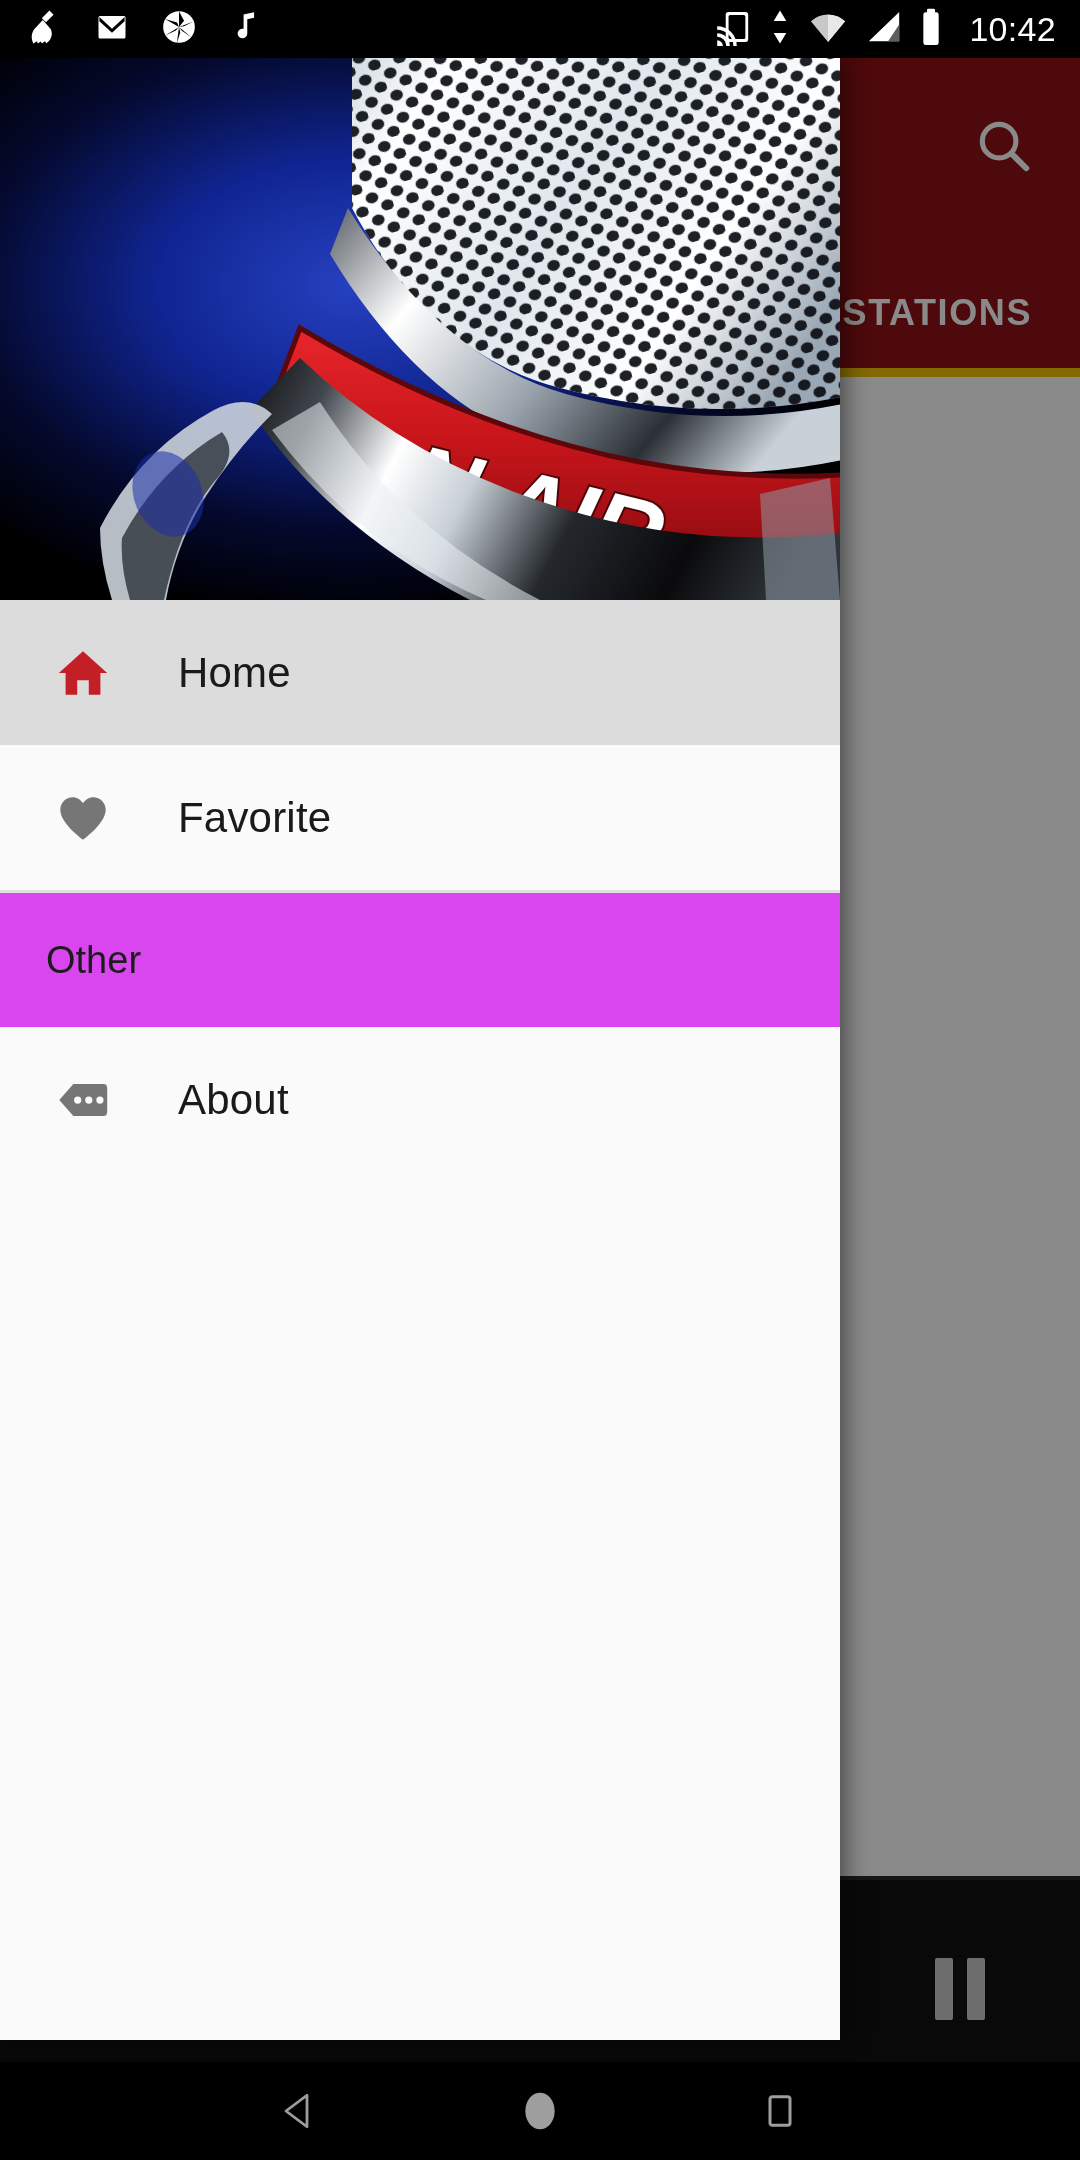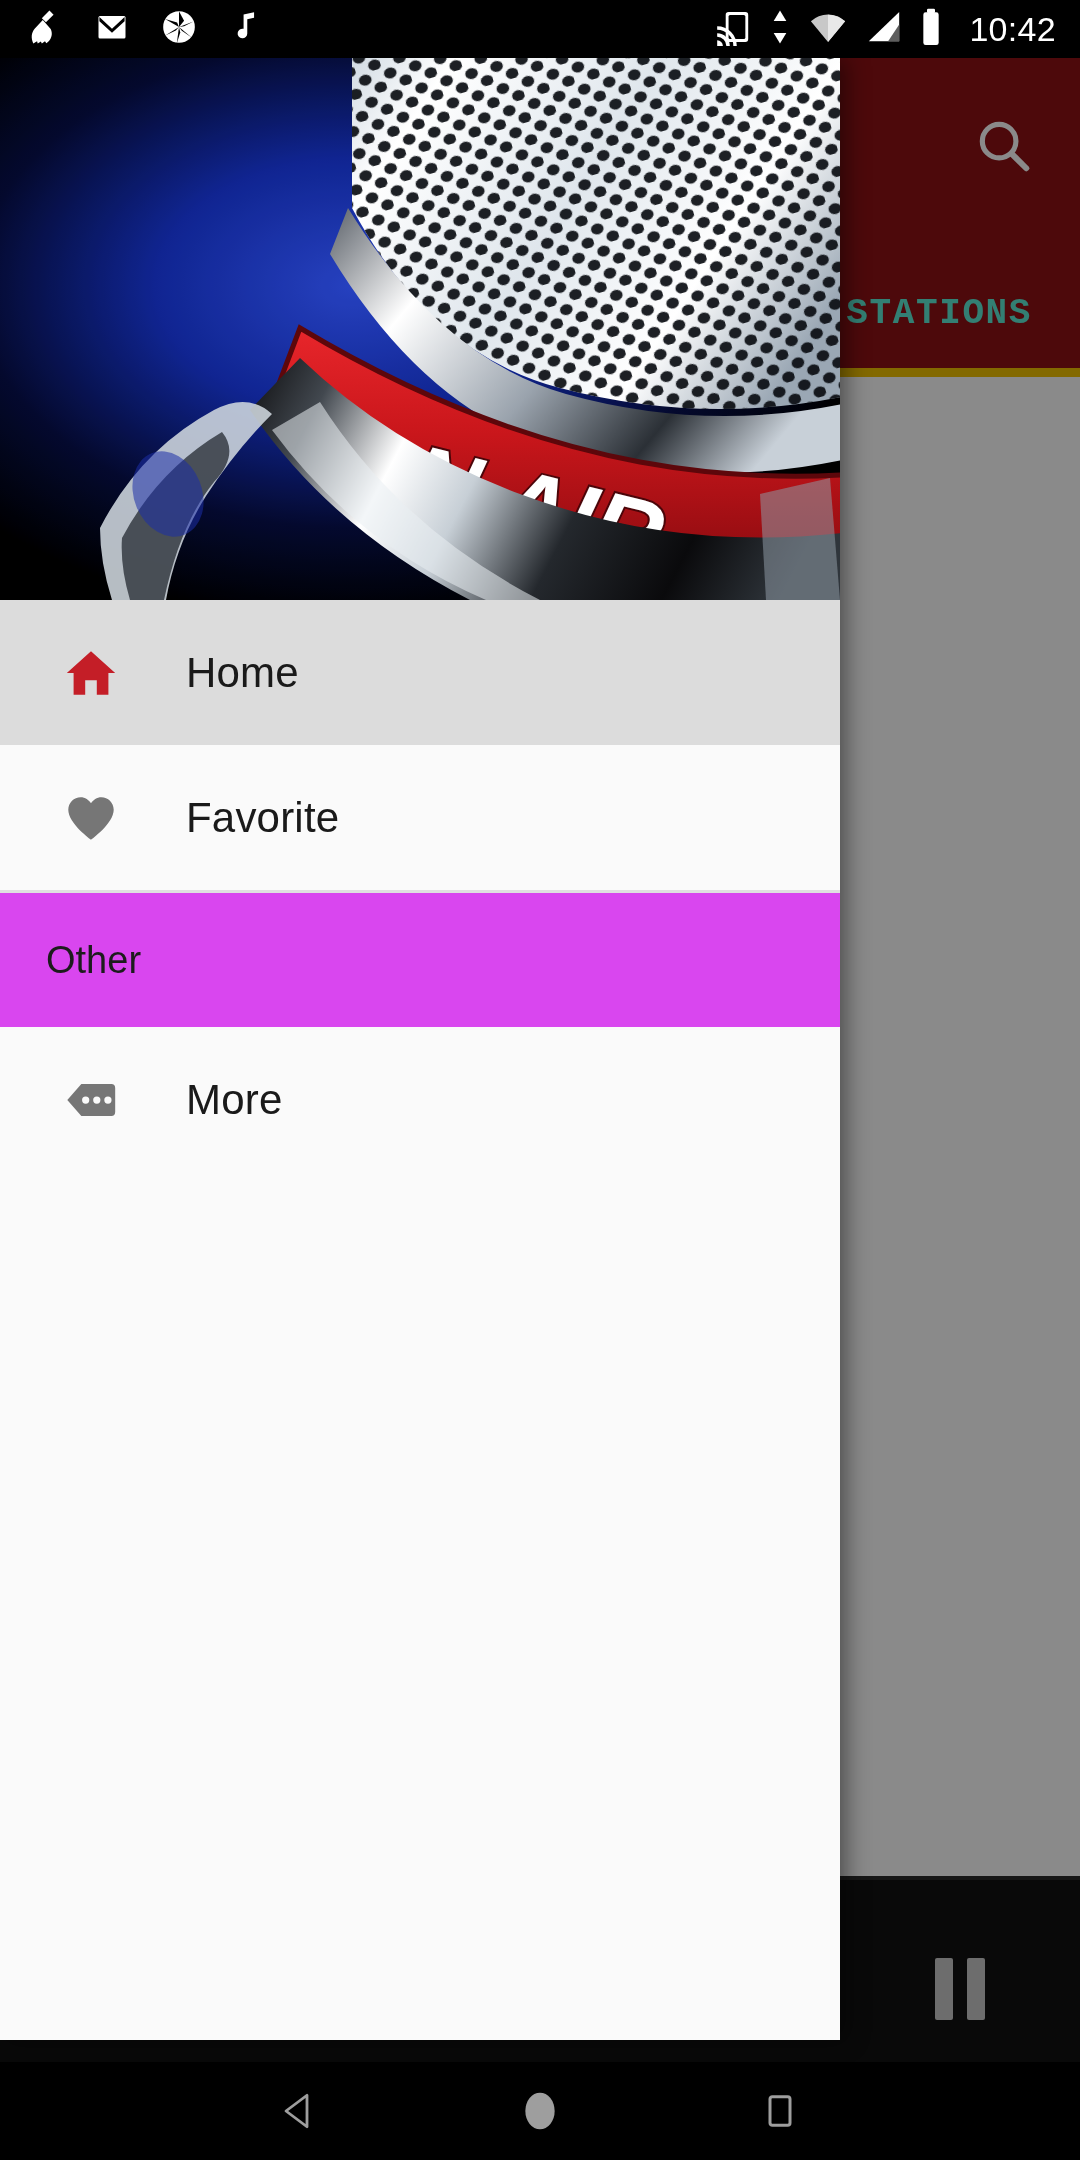--- a/index.html
+++ b/index.html
@@ -78,25 +78,24 @@
     position: absolute;
     left: 0; bottom: 34px;
     width: 1080px;
     display: flex;
     align-items: flex-end;
     justify-content: flex-end;
     padding-right: 48px;
     box-sizing: border-box;
   }
   .tab-label {
-    color: #5eead4;
+    color: #ffffff;
     font-size: 36px;
     font-weight: bold;
     letter-spacing: 1.6px;
-    font-family: Liberation Mono, monospace;
   }
   #tab-indicator {
     position: absolute;
     left: 0; top: 310px;
     width: 1080px; height: 9px;
     background: #f2c200;
   }
   #app-content {
     position: absolute;
     left: 0; top: 319px;
@@ -155,21 +154,20 @@
   #mic-art { position:absolute; left:0; top:0; width:840px; height:542px; }
 
   
   .drawer-item {
     position: relative;
     height: 145px;
     display: flex;
     align-items: center;
     background: #fafafa;
     cursor: pointer;
-    padding-left: 8px;
   }
   .drawer-item.selected { background: #dcdcdc; }
   .drawer-item .item-icon {
     width: 78px;
     margin-left: 44px;
     display: flex;
     align-items: center;
     justify-content: center;
   }
   .drawer-item .item-label {
@@ -348,21 +346,21 @@
 
     <div class="drawer-item">
       <span class="item-icon">
         <svg width="58" height="58" viewBox="0 0 24 24">
           <path d="M8 5.4 h12.4 a1.6 1.6 0 0 1 1.6 1.6 v10 a1.6 1.6 0 0 1 -1.6 1.6 H8 L2.2 12 Z" fill="#767676"></path>
           <circle cx="9.8" cy="12" r="1.5" fill="#fafafa"></circle>
           <circle cx="14.4" cy="12" r="1.5" fill="#fafafa"></circle>
           <circle cx="19" cy="12" r="1.5" fill="#fafafa"></circle>
         </svg>
       </span>
-      <span class="item-label">More</span>
+      <span class="item-label">About</span>
     </div>
 
 
     <div id="drawer-filler"></div>
   </div>
 
   <div id="status-bar">
     <div class="sb-left">
       <span class="sb-icon">
         <svg width="38" height="38" viewBox="0 0 24 24">

